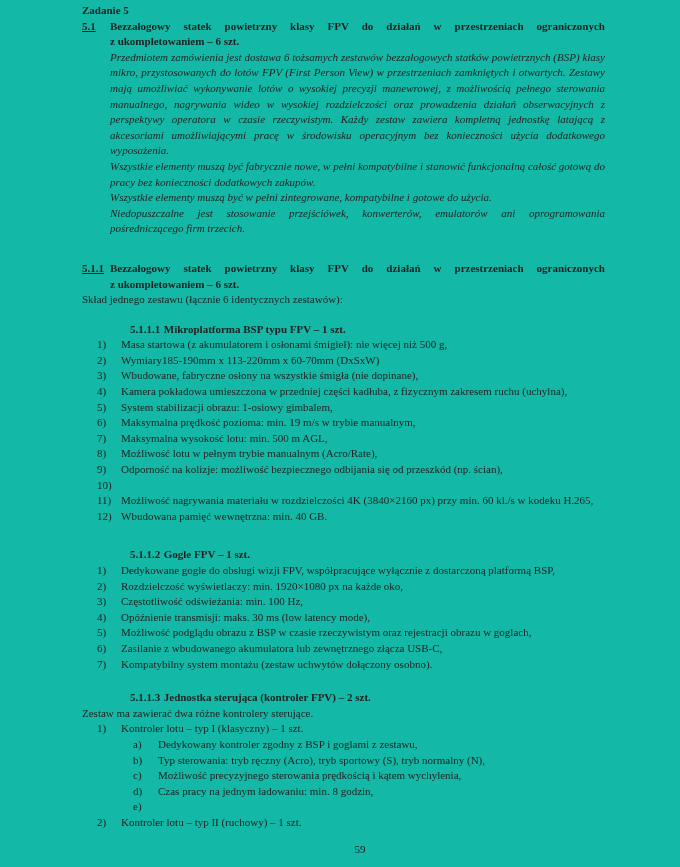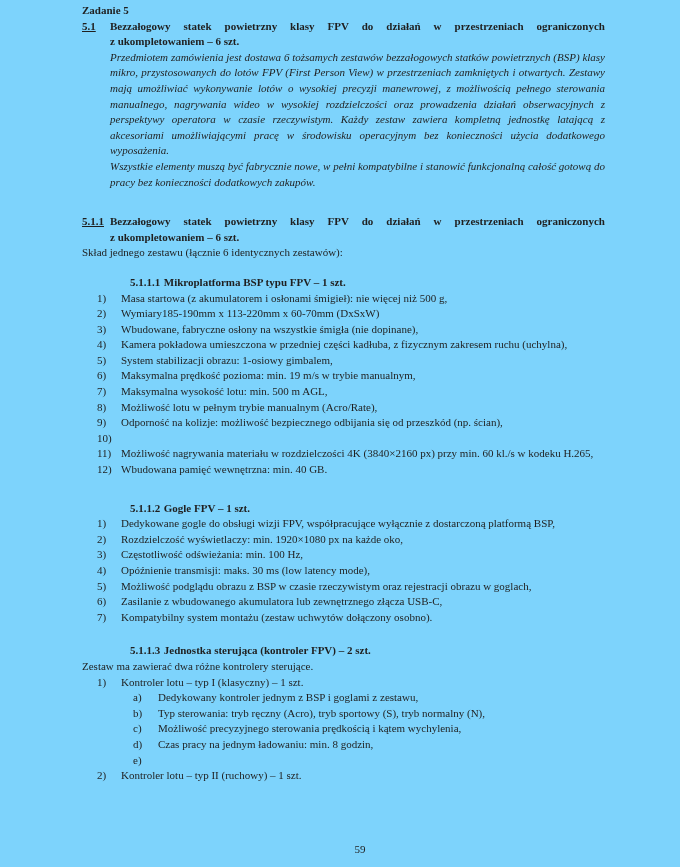--- a/index.html
+++ b/index.html
@@ -2,21 +2,21 @@
 <html lang="pl"><head>
 <meta charset="utf-8">
 <style>
   * { margin: 0; padding: 0; box-sizing: border-box; }
   html, body { background: #ffffff; }
   .page {
     position: relative;
     width: 680px;
     height: 867px;
     margin: 0 auto;
-    background: #7dd3fc;
+    background: #14b8a6;
     color: #1f1f1f;
     font-family: "Liberation Serif", "DejaVu Serif", serif;
     font-size: 11px;
     line-height: 15.6px;
     padding: 3px 75px 0 82px;
     overflow: hidden;
   }
   .doc-title { font-weight: bold; }
   
   .hsec { display: flex; font-weight: bold; }
@@ -72,21 +72,23 @@
         <div class="hline">z ukompletowaniem – 6 szt.</div>
       </div>
   </div>
 
   <div>
 
       <div class="para">Przedmiotem zamówienia jest dostawa 6 tożsamych zestawów bezzałogowych statków powietrznych (BSP) klasy mikro, przystosowanych do lotów FPV (First Person View) w przestrzeniach zamkniętych i otwartych. Zestawy mają umożliwiać wykonywanie lotów o wysokiej precyzji manewrowej, z możliwością pełnego sterowania manualnego, nagrywania wideo w wysokiej rozdzielczości oraz prowadzenia działań obserwacyjnych z perspektywy operatora w czasie rzeczywistym. Każdy zestaw zawiera kompletną jednostkę latającą z akcesoriami umożliwiającymi pracę w środowisku operacyjnym bez konieczności użycia dodatkowego wyposażenia.</div>
 
       <div class="para">Wszystkie elementy muszą być fabrycznie nowe, w pełni kompatybilne i stanowić funkcjonalną całość gotową do pracy bez konieczności dodatkowych zakupów.</div>
 
-
+      <div class="para">Wszystkie elementy muszą być w pełni zintegrowane, kompatybilne i gotowe do użycia.</div>
+
+      <div class="para">Niedopuszczalne jest stosowanie przejściówek, konwerterów, emulatorów ani oprogramowania pośredniczącego firm trzecich.</div>
     </div>
 
   <div class="hsec sec-5-1-1">
     <div class="hnum">5.1.1</div>
     <div class="htext title-lines">
 
         <div class="hline">Bezzałogowy statek powietrzny klasy FPV do działań w przestrzeniach ograniczonych</div>
 
         <div class="hline">z ukompletowaniem – 6 szt.</div>
       </div>
@@ -210,21 +212,21 @@
     <div class="intro-line">Zestaw ma zawierać dwa różne kontrolery sterujące.</div>
     <div>
 
         <div class="li">
           <span class="li-marker">1)</span>
           <span class="li-text">Kontroler lotu – typ I (klasyczny) – 1 szt.</span>
         </div>
 
         <div class="li lvl2">
           <span class="li-marker">a)</span>
-          <span class="li-text">Dedykowany kontroler jednym z BSP i goglami z zestawu,</span>
+          <span class="li-text">Dedykowany kontroler zgodny z BSP i goglami z zestawu,</span>
         </div>
 
         <div class="li lvl2">
           <span class="li-marker">b)</span>
           <span class="li-text">Typ sterowania: tryb ręczny (Acro), tryb sportowy (S), tryb normalny (N),</span>
         </div>
 
         <div class="li lvl2">
           <span class="li-marker">c)</span>
           <span class="li-text">Możliwość precyzyjnego sterowania prędkością i kątem wychylenia,</span>

